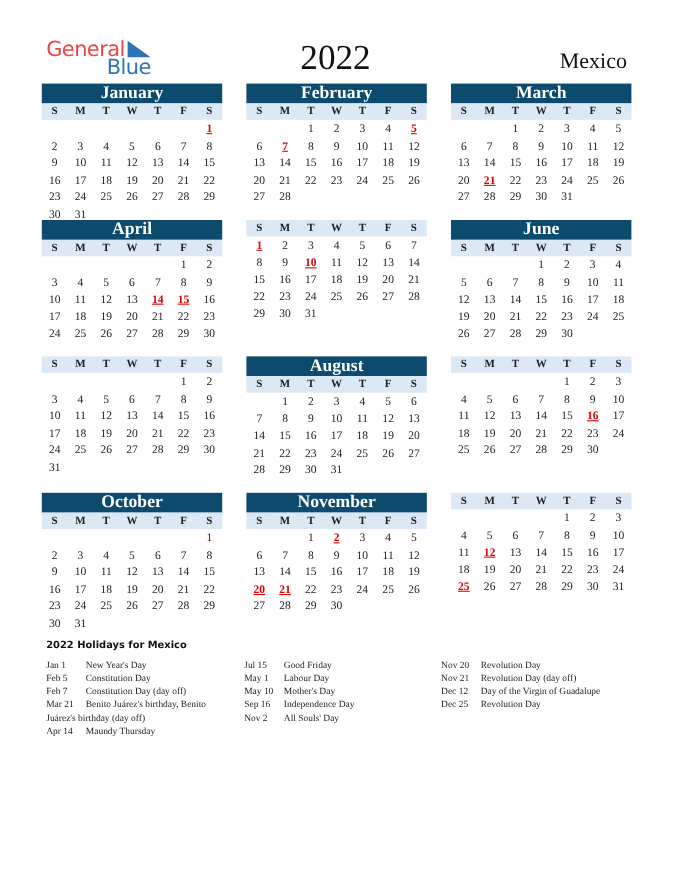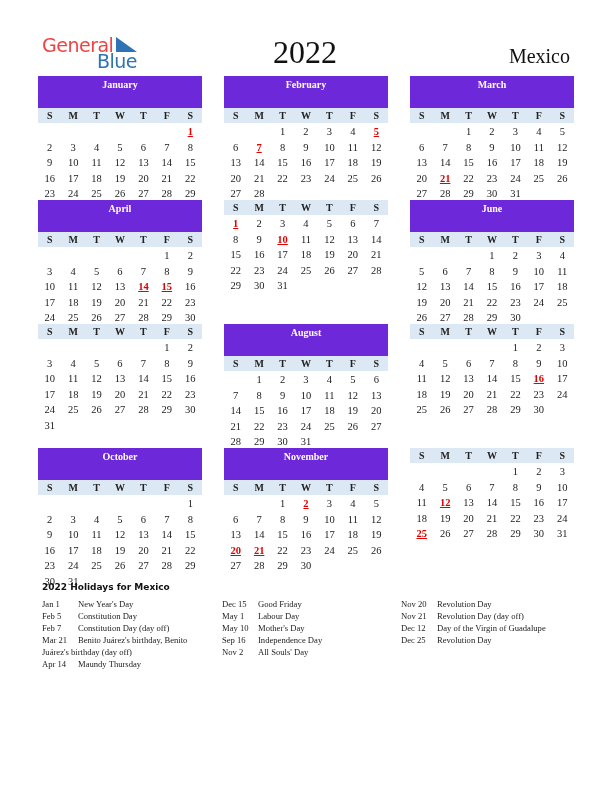--- a/index.html
+++ b/index.html
@@ -4,21 +4,21 @@
 <style>
   * { box-sizing: border-box; margin: 0; padding: 0; }
   body { width: 612px; height: 792px; background: #ffffff; position: relative; font-family: "DejaVu Serif", "Liberation Serif", serif; color: #222; overflow: hidden; }
   .logo { position: absolute; left: 42px; top: 34px; width: 110px; height: 40px; }
   .logo .general { position: absolute; left: 0; top: 0; font-family: "DejaVu Sans", "Liberation Sans", sans-serif; font-size: 19px; color: #ef4444; letter-spacing: -0.5px; }
   .logo .blue { position: absolute; left: 55px; top: 16px; font-family: "DejaVu Sans", "Liberation Sans", sans-serif; font-size: 19px; color: #2e74b5; letter-spacing: -0.5px; }
   .logo .tri { position: absolute; left: 74px; top: 3px; width: 0; height: 0; border-left: 21px solid #2e74b5; border-top: 15px solid transparent; }
   .year { position: absolute; left: 260px; top: 34px; width: 90px; text-align: center; font-family: Liberation Serif, serif; font-size: 32px; color: #111; }
   .country { position: absolute; left: 470px; top: 45px; width: 110px; text-align: right; font-family: "Liberation Serif", serif; font-size: 20px; color: #111; padding-right: 10px; }
   .month { position: absolute; width: 164px; }
-  .month .mname { height: 32px; background: #6d28d9; color: #fff; text-align: center; font-family: "Liberation Serif", serif; font-weight: bold; font-size: 10px; line-height: 18px; }
+  .month .mname { height: 18px; background: #0c4a6e; color: #fff; text-align: center; font-family: "Liberation Serif", serif; font-weight: bold; font-size: 16px; line-height: 18px; }
   .month .wdays { height: 15px; background: #dce9f5; display: grid; grid-template-columns: repeat(7, 1fr); }
   .month .wdays span { text-align: center; font-family: "Liberation Serif", serif; font-weight: bold; font-size: 10px; line-height: 15px; color: #222; }
   .month .grid { display: grid; grid-template-columns: repeat(7, 1fr); grid-auto-rows: 15.6px; margin-top: 1px; }
   .month .grid span { text-align: center; font-family: "Liberation Serif", serif; font-size: 10.5px; line-height: 15.6px; color: #222; }
   .month .grid span.hol { color: #e00000; font-weight: bold; text-decoration: underline; }
   .hol-title { position: absolute; left: 42px; top: 582px; font-family: "DejaVu Sans", "Liberation Sans", sans-serif; font-weight: bold; font-size: 9px; color: #111; }
   .hcol { position: absolute; top: 598px; font-family: "Liberation Serif", serif; font-size: 8.6px; color: #222; }
   .hcol .row { height: 12px; line-height: 12px; white-space: nowrap; }
   .hcol .d { display: inline-block; width: 36px; }
 </style>
@@ -609,21 +609,21 @@
 <div id="hcols">
     <div class="hcol" style="left: 42px;">
       <div class="row"><span class="d">Jan 1</span><span>New Year's Day</span></div>
       <div class="row"><span class="d">Feb 5</span><span>Constitution Day</span></div>
       <div class="row"><span class="d">Feb 7</span><span>Constitution Day (day off)</span></div>
       <div class="row"><span class="d">Mar 21</span><span>Benito Juárez's birthday, Benito</span></div>
       <div class="row">Juárez's birthday (day off)</div>
       <div class="row"><span class="d">Apr 14</span><span>Maundy Thursday</span></div>
     </div>
     <div class="hcol" style="left: 222px;">
-      <div class="row"><span class="d">Dec 15</span><span>Good Friday</span></div>
+      <div class="row"><span class="d">Jul 15</span><span>Good Friday</span></div>
       <div class="row"><span class="d">May 1</span><span>Labour Day</span></div>
       <div class="row"><span class="d">May 10</span><span>Mother's Day</span></div>
       <div class="row"><span class="d">Sep 16</span><span>Independence Day</span></div>
       <div class="row"><span class="d">Nov 2</span><span>All Souls' Day</span></div>
     </div>
     <div class="hcol" style="left: 401px;">
       <div class="row"><span class="d">Nov 20</span><span>Revolution Day</span></div>
       <div class="row"><span class="d">Nov 21</span><span>Revolution Day (day off)</span></div>
       <div class="row"><span class="d">Dec 12</span><span>Day of the Virgin of Guadalupe</span></div>
       <div class="row"><span class="d">Dec 25</span><span>Revolution Day</span></div>

